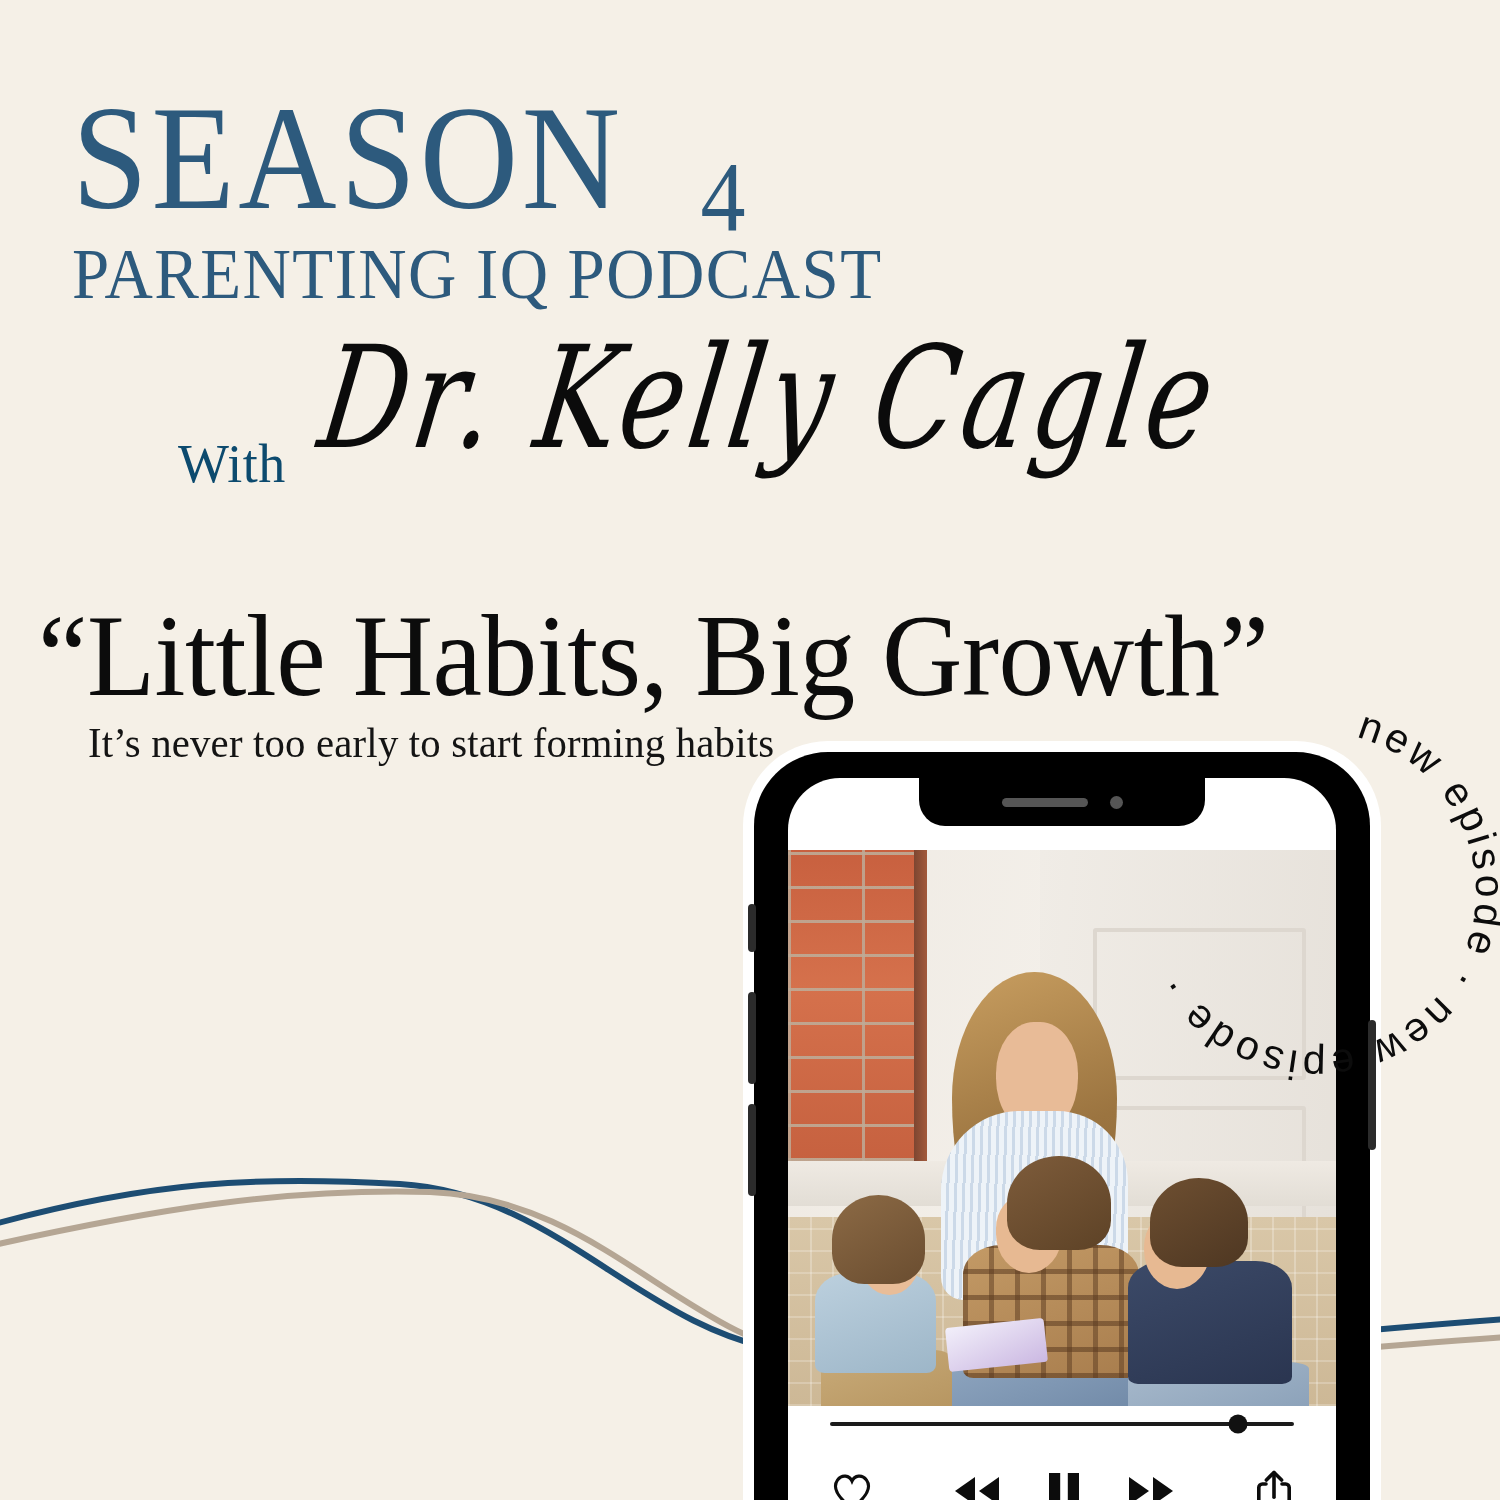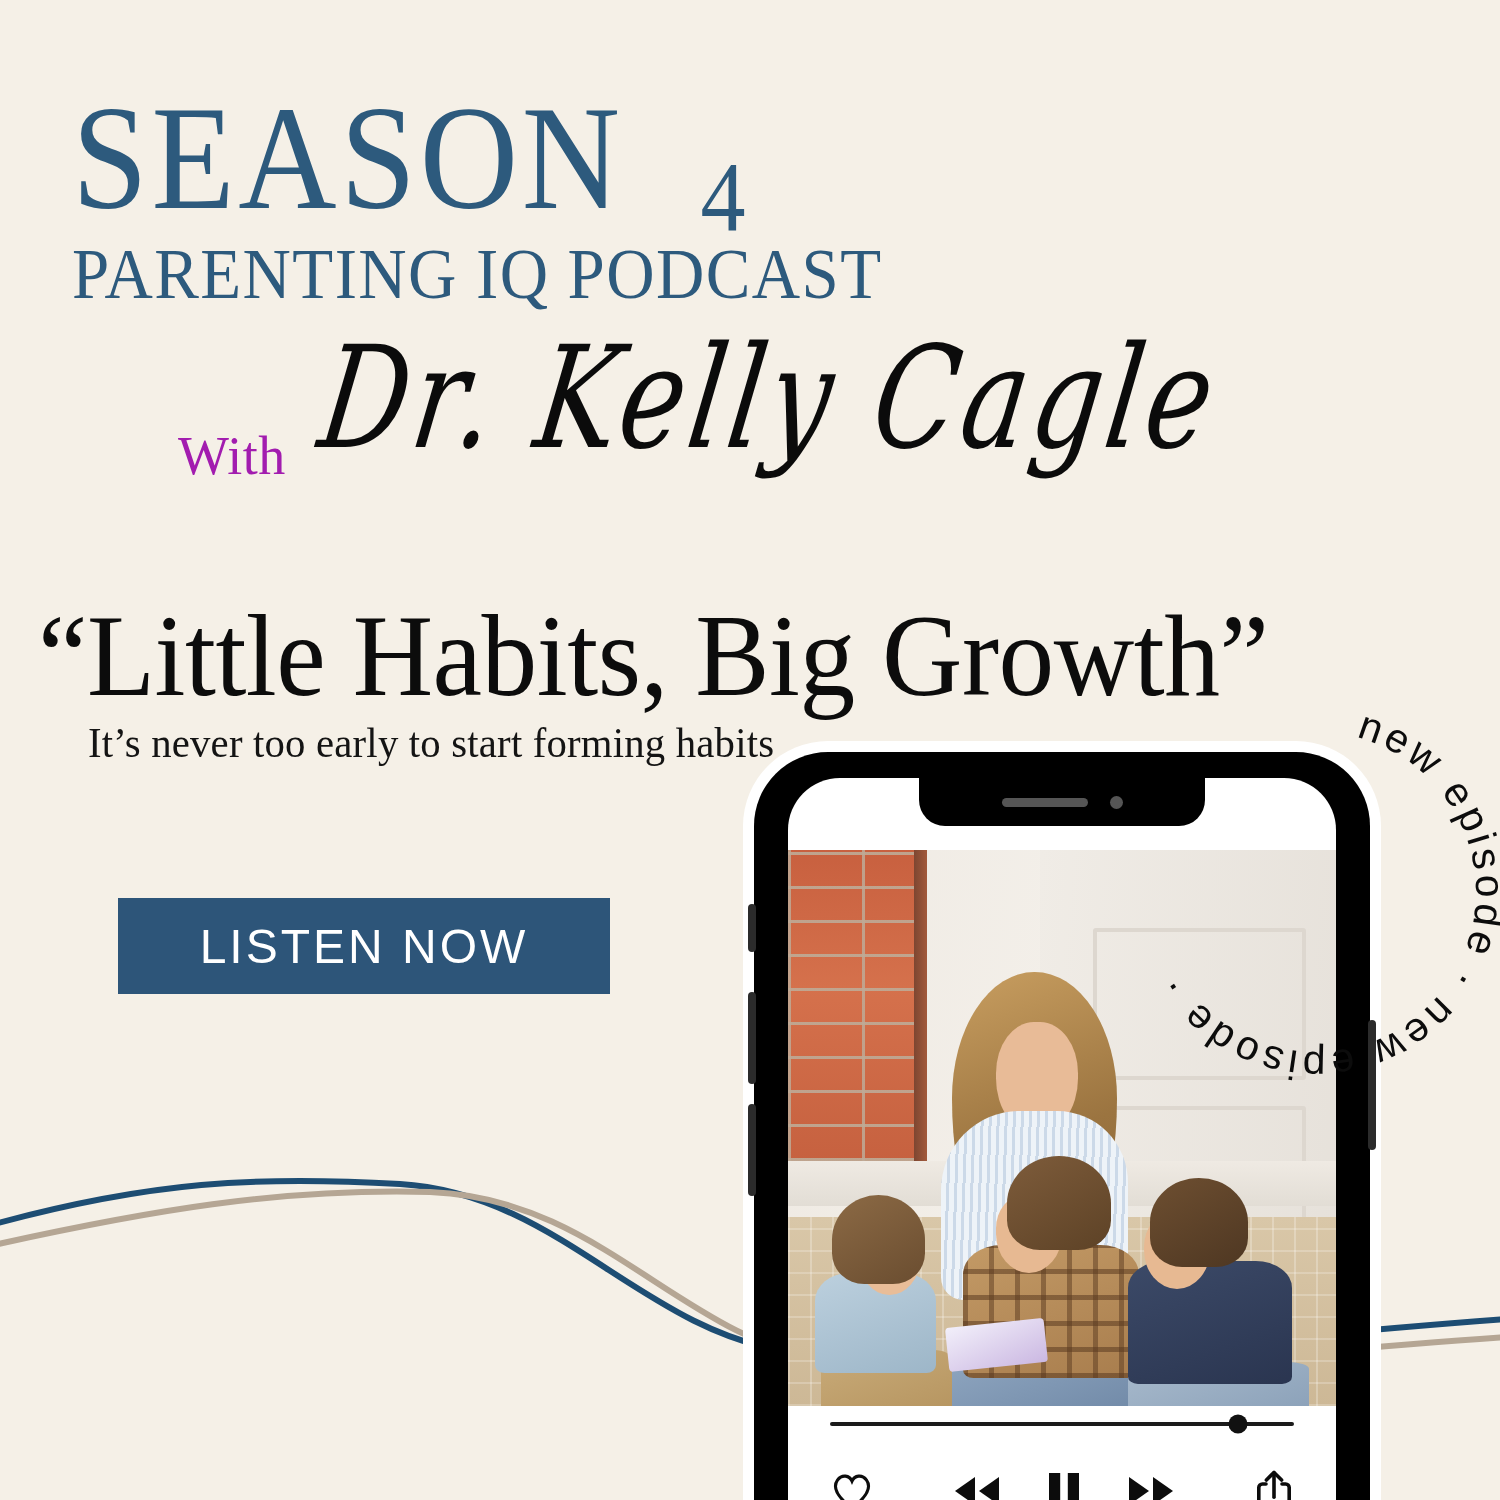--- a/index.html
+++ b/index.html
@@ -74,24 +74,24 @@
     position: absolute;
     left: 178px;
     top: 330px;
     display: flex;
     align-items: baseline;
     white-space: nowrap;
   }
   .with-word {
     font-family: "Liberation Serif", "DejaVu Serif", serif;
     font-size: 54px;
-    color: #a21caf;
+    color: #0c4a6e;
     letter-spacing: 0.5px;
     position: relative;
-    top: 36px;
+    top: 44px;
   }
   .host-name {
     font-family: "DejaVu Serif", serif;
     font-style: italic;
     font-weight: 400;
     font-size: 116px;
     color: #0b0b0b;
     margin-left: 8px;
     letter-spacing: 5px;
     transform: skewX(-8deg) scaleY(1.22) scaleX(0.94);
@@ -490,23 +490,20 @@
   <div class="podcast-line">PARENTING IQ PODCAST</div>
 
   <div class="with-line">
     <span class="with-word">With</span>
     <span class="host-name">Dr. Kelly Cagle</span>
   </div>
 
   <div class="ep-title">“Little Habits, Big Growth”</div>
   <div class="ep-sub">It’s never too early to start forming habits</div>
 
-  <div class="listen-btn">
-    <span>LISTEN NOW</span>
-  </div>
 
   <svg class="waves" viewBox="0 0 1500 300" preserveAspectRatio="none">
     <path d="M -20 148 C 150 100, 260 96, 400 104 C 560 114, 640 250, 790 272 C 980 300, 1180 262, 1520 238" fill="none" stroke="#1d4d73" stroke-width="6" stroke-linecap="round"></path>
     <path d="M -20 168 C 150 130, 280 108, 430 112 C 600 118, 680 258, 830 282 C 1010 308, 1200 278, 1520 256" fill="none" stroke="#b5a694" stroke-width="6" stroke-linecap="round"></path>
   </svg>
 
   <div class="phone-wrap">
     <div class="phone-outer">
 
       <div class="side-btn sb1"></div>

